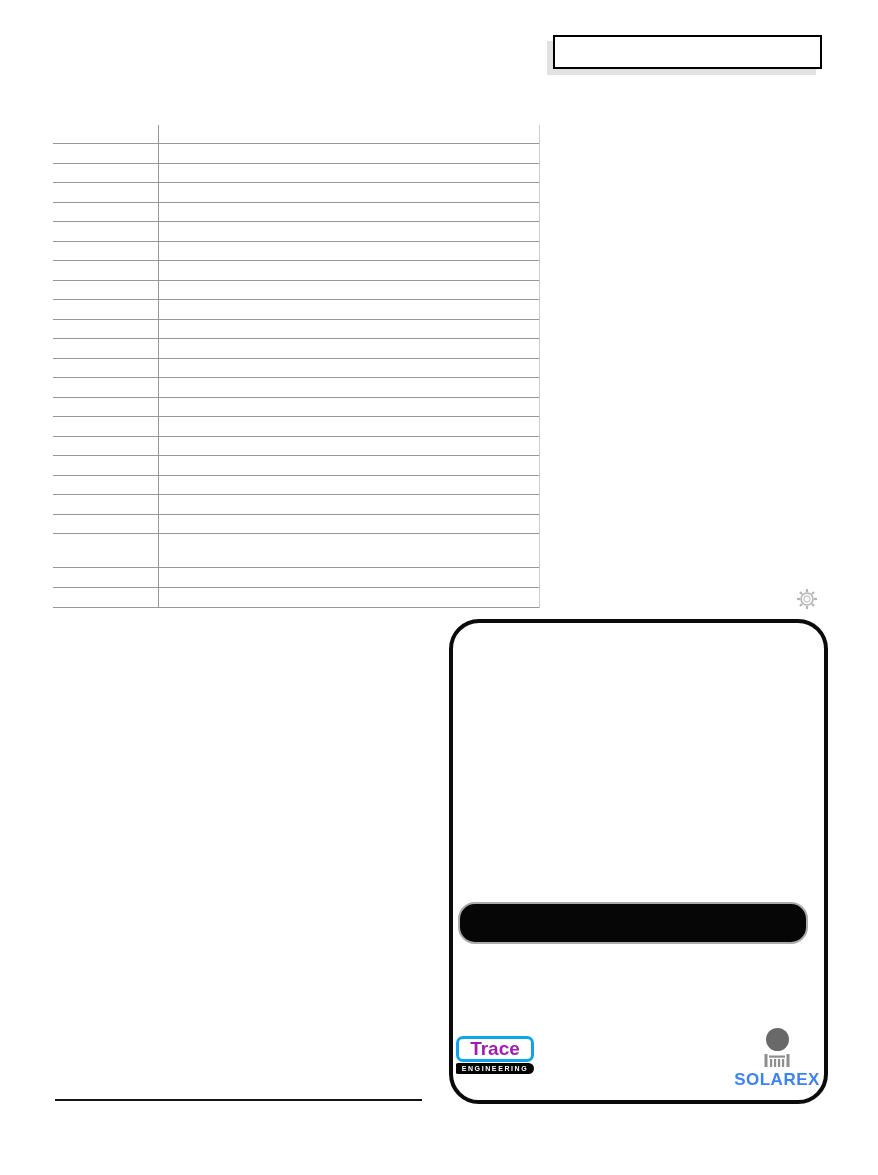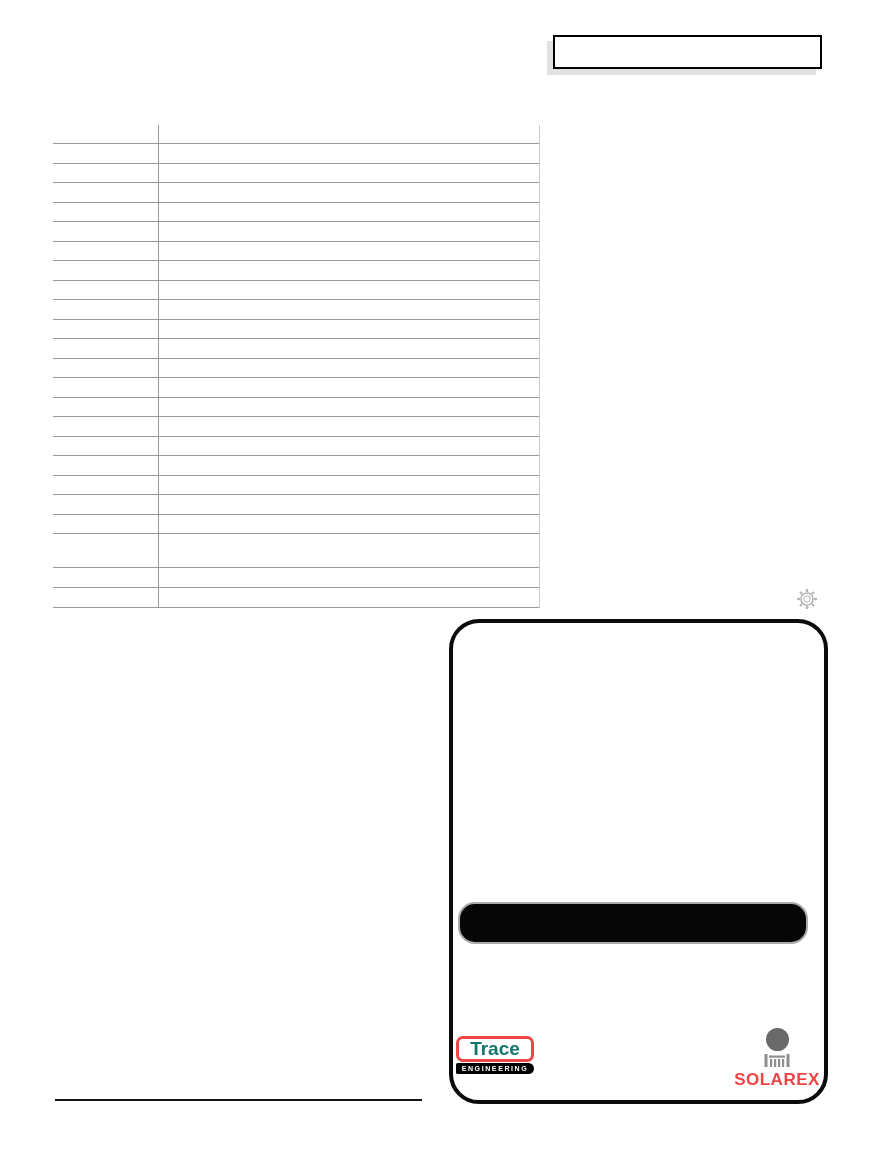--- a/index.html
+++ b/index.html
@@ -50,24 +50,24 @@
     width: 350px; height: 42px;
     background: #060606;
     border: 2px solid #ababab;
     border-radius: 17px;
   }
 
   
   .trace-logo { position: absolute; left: 3px; top: 413px; width: 78px; }
   .trace-box {
     height: 26px;
-    border: 3px solid #ef4444;
+    border: 3px solid #0ea5e9;
     border-radius: 7px;
     display: flex; align-items: center; justify-content: center;
-    font-weight: bold; font-size: 19px; color: #0f766e;
+    font-weight: bold; font-size: 19px; color: #a21caf;
     letter-spacing: 0px;
   }
   .trace-tagline {
     margin-top: 1px;
     height: 11px;
     background: #000000;
     border-radius: 2px 6px 6px 2px;
     color: #ffffff;
     font-size: 7px; font-weight: bold; letter-spacing: 1.6px;
     display: flex; align-items: center; justify-content: center;
@@ -77,21 +77,21 @@
   
   .solarex-logo { position: absolute; left: 281px; top: 405px; width: 86px; text-align: center; }
   .solarex-sun {
     width: 23px; height: 23px; border-radius: 50%;
     background: #696969; margin: 0 auto;
   }
   .solarex-array { display: block; margin: 2px auto 0 auto; }
   .solarex-word {
     margin-top: 2px;
     font-size: 17px; font-weight: bold;
-    color: #ef4444; letter-spacing: 0.5px;
+    color: #3b82f6; letter-spacing: 0.5px;
   }
 
   
   .footer-rule {
     position: absolute;
     left: 55px; top: 1099px;
     width: 367px; height: 2px;
     background: #151515;
   }
 </style>

